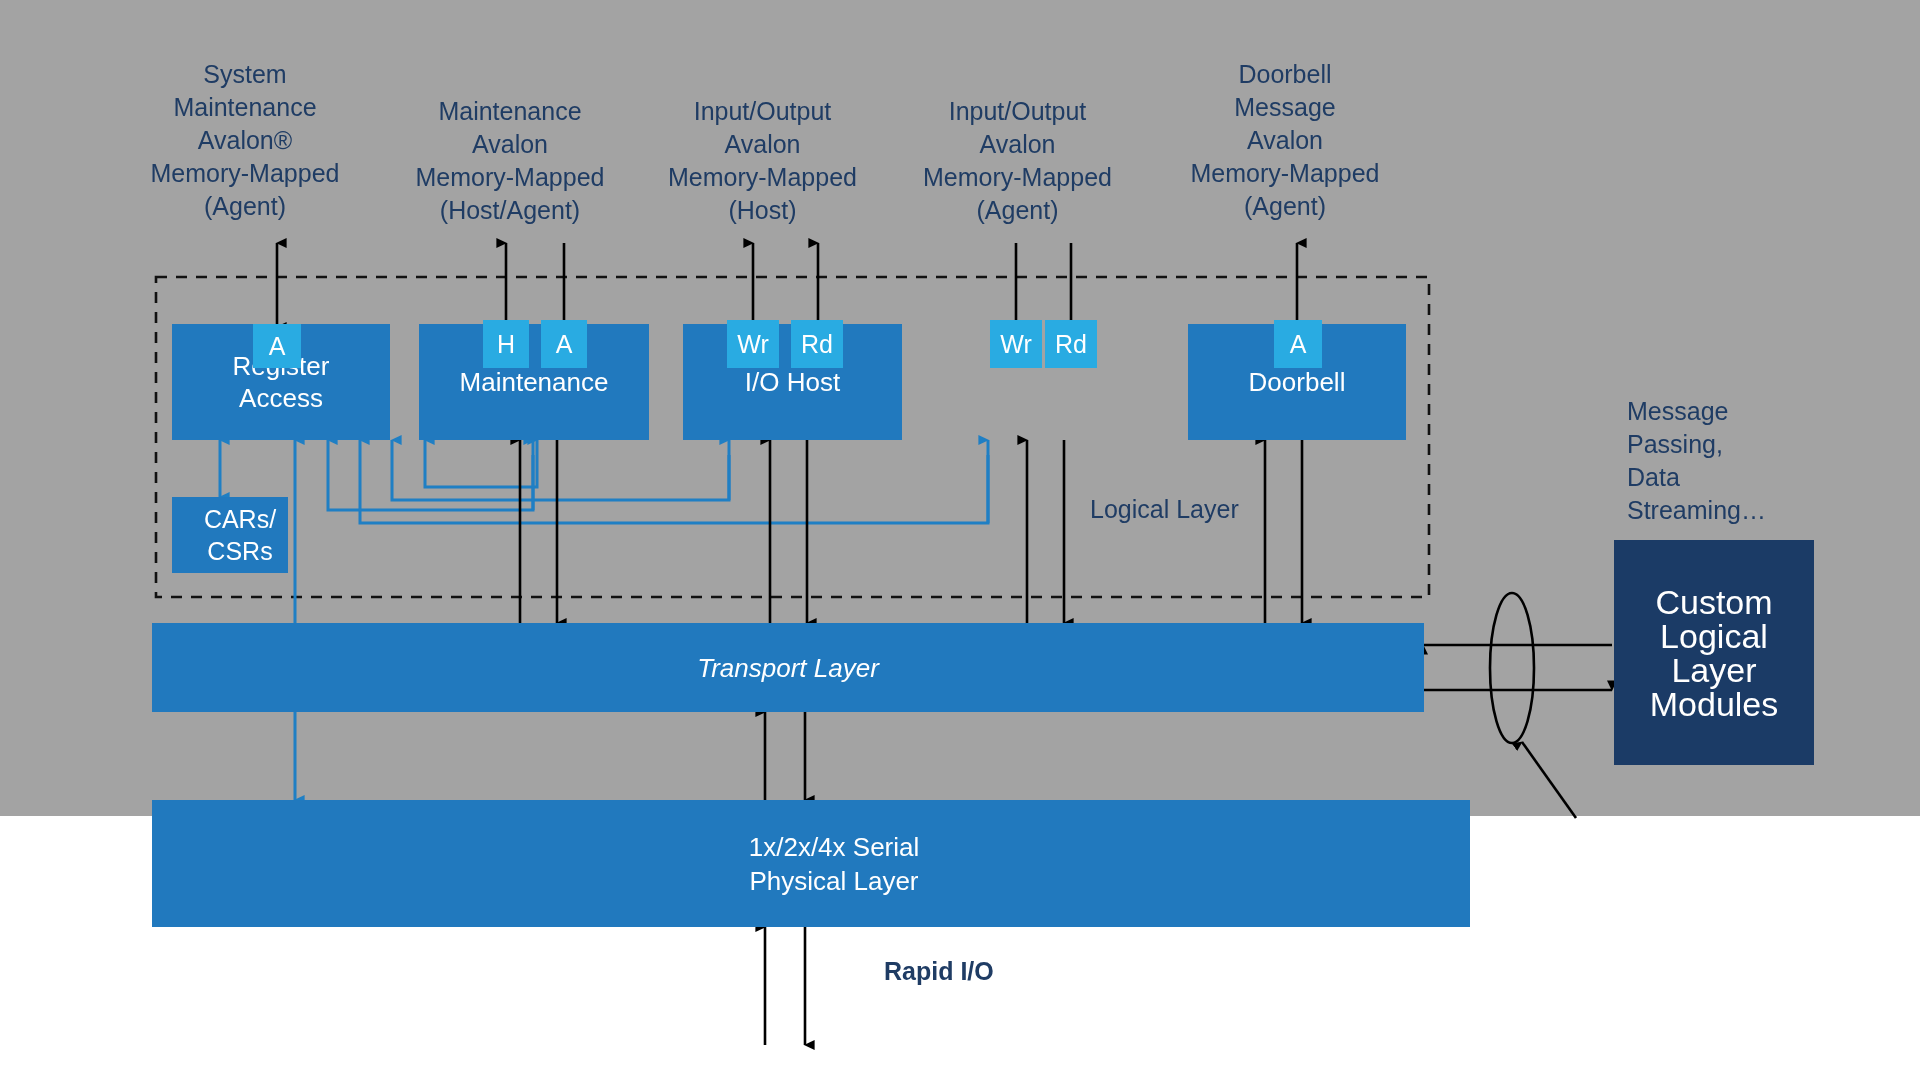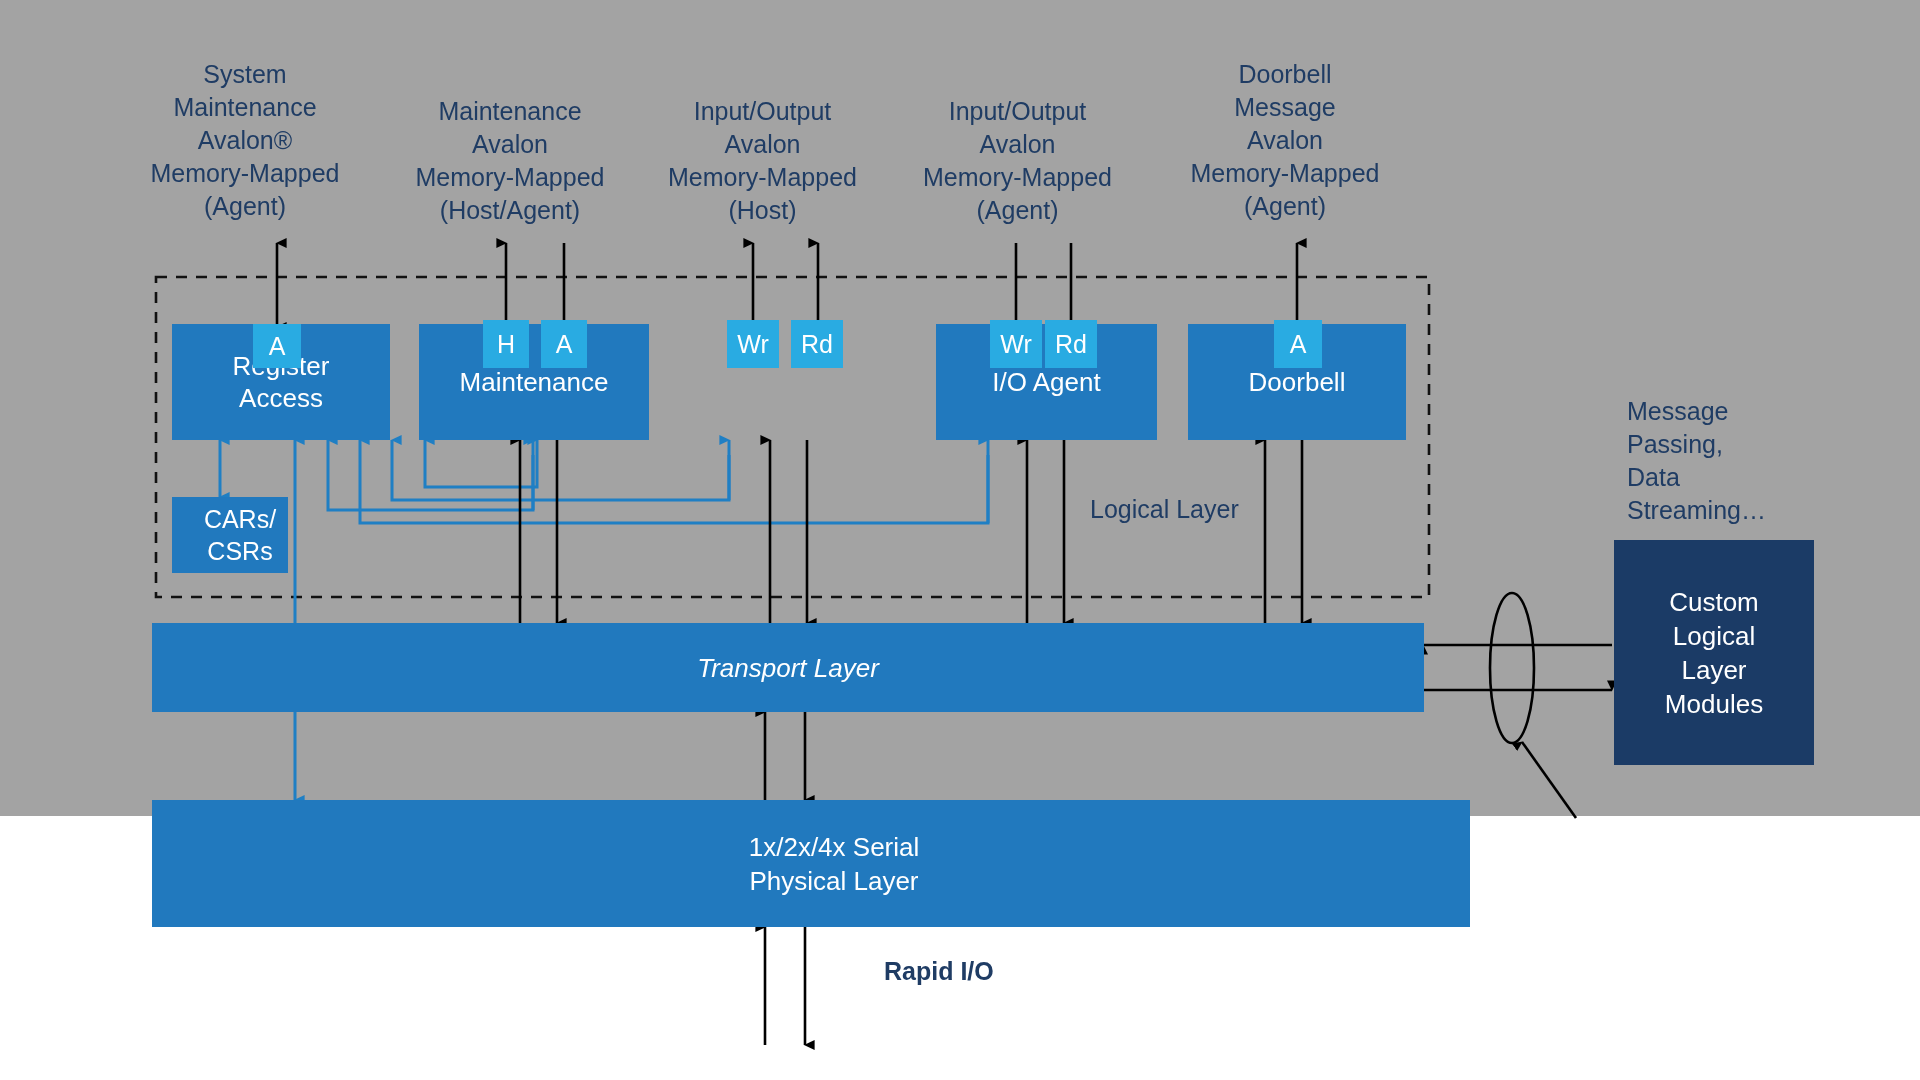--- a/index.html
+++ b/index.html
@@ -15,21 +15,21 @@
             text-align:center;font-size:26px;line-height:32px;
             white-space:pre-line;}
   .porttab{position:absolute;background:#29ABE2;color:#ffffff;
            display:flex;align-items:center;justify-content:center;
            font-size:25px;}
   .bar{position:absolute;background:#2179BE;color:#ffffff;
        display:flex;align-items:center;justify-content:center;
        text-align:center;font-size:26px;line-height:34px;white-space:pre-line;}
   .darkbox{position:absolute;background:#1B3B66;color:#ffffff;
            display:flex;align-items:center;justify-content:center;
-           text-align:center;font-size:26px;line-height:34px;white-space:pre-line;}
+           text-align:center;font-size:34px;line-height:34px;white-space:pre-line;}
   .navytext{position:absolute;color:#1F3C64;font-size:25px;
             line-height:33px;white-space:pre-line;}
   .navytext.c{text-align:center;}
 </style>
 </head>
 <body>
 
 <div id="stage">
 
   <div class="toplabel" style="left:130px;top:58px;width:230px;">System
@@ -133,24 +133,24 @@
   </svg>
 
   <div class="blockbox" style="left:172px;top:324px;width:218px;height:116px;">Register
 Access</div>
   <div class="porttab" style="left:253px;top:324px;width:48px;height:44px;">A</div>
 
   <div class="blockbox" style="left:419px;top:324px;width:230px;height:116px;">Maintenance</div>
   <div class="porttab" style="left:483px;top:320px;width:46px;height:48px;">H</div>
   <div class="porttab" style="left:541px;top:320px;width:46px;height:48px;">A</div>
 
+  <div class="blockbox" style="left:683px;top:324px;width:219px;height:116px;">I/O Host</div>
   <div class="porttab" style="left:727px;top:320px;width:52px;height:48px;">Wr</div>
   <div class="porttab" style="left:791px;top:320px;width:52px;height:48px;">Rd</div>
 
-  <div class="blockbox" style="left:936px;top:324px;width:221px;height:116px;">I/O Agent</div>
   <div class="porttab" style="left:990px;top:320px;width:52px;height:48px;">Wr</div>
   <div class="porttab" style="left:1045px;top:320px;width:52px;height:48px;">Rd</div>
 
   <div class="blockbox" style="left:1188px;top:324px;width:218px;height:116px;">Doorbell</div>
   <div class="porttab" style="left:1274px;top:320px;width:48px;height:48px;">A</div>
 
   <div class="blockbox" style="left:172px;top:497px;width:96px;height:76px;font-size:25px;padding-left:20px;">CARs/
 CSRs</div>
 
   <div class="navytext" style="left:1090px;top:493px;width:230px;">Logical Layer</div>

